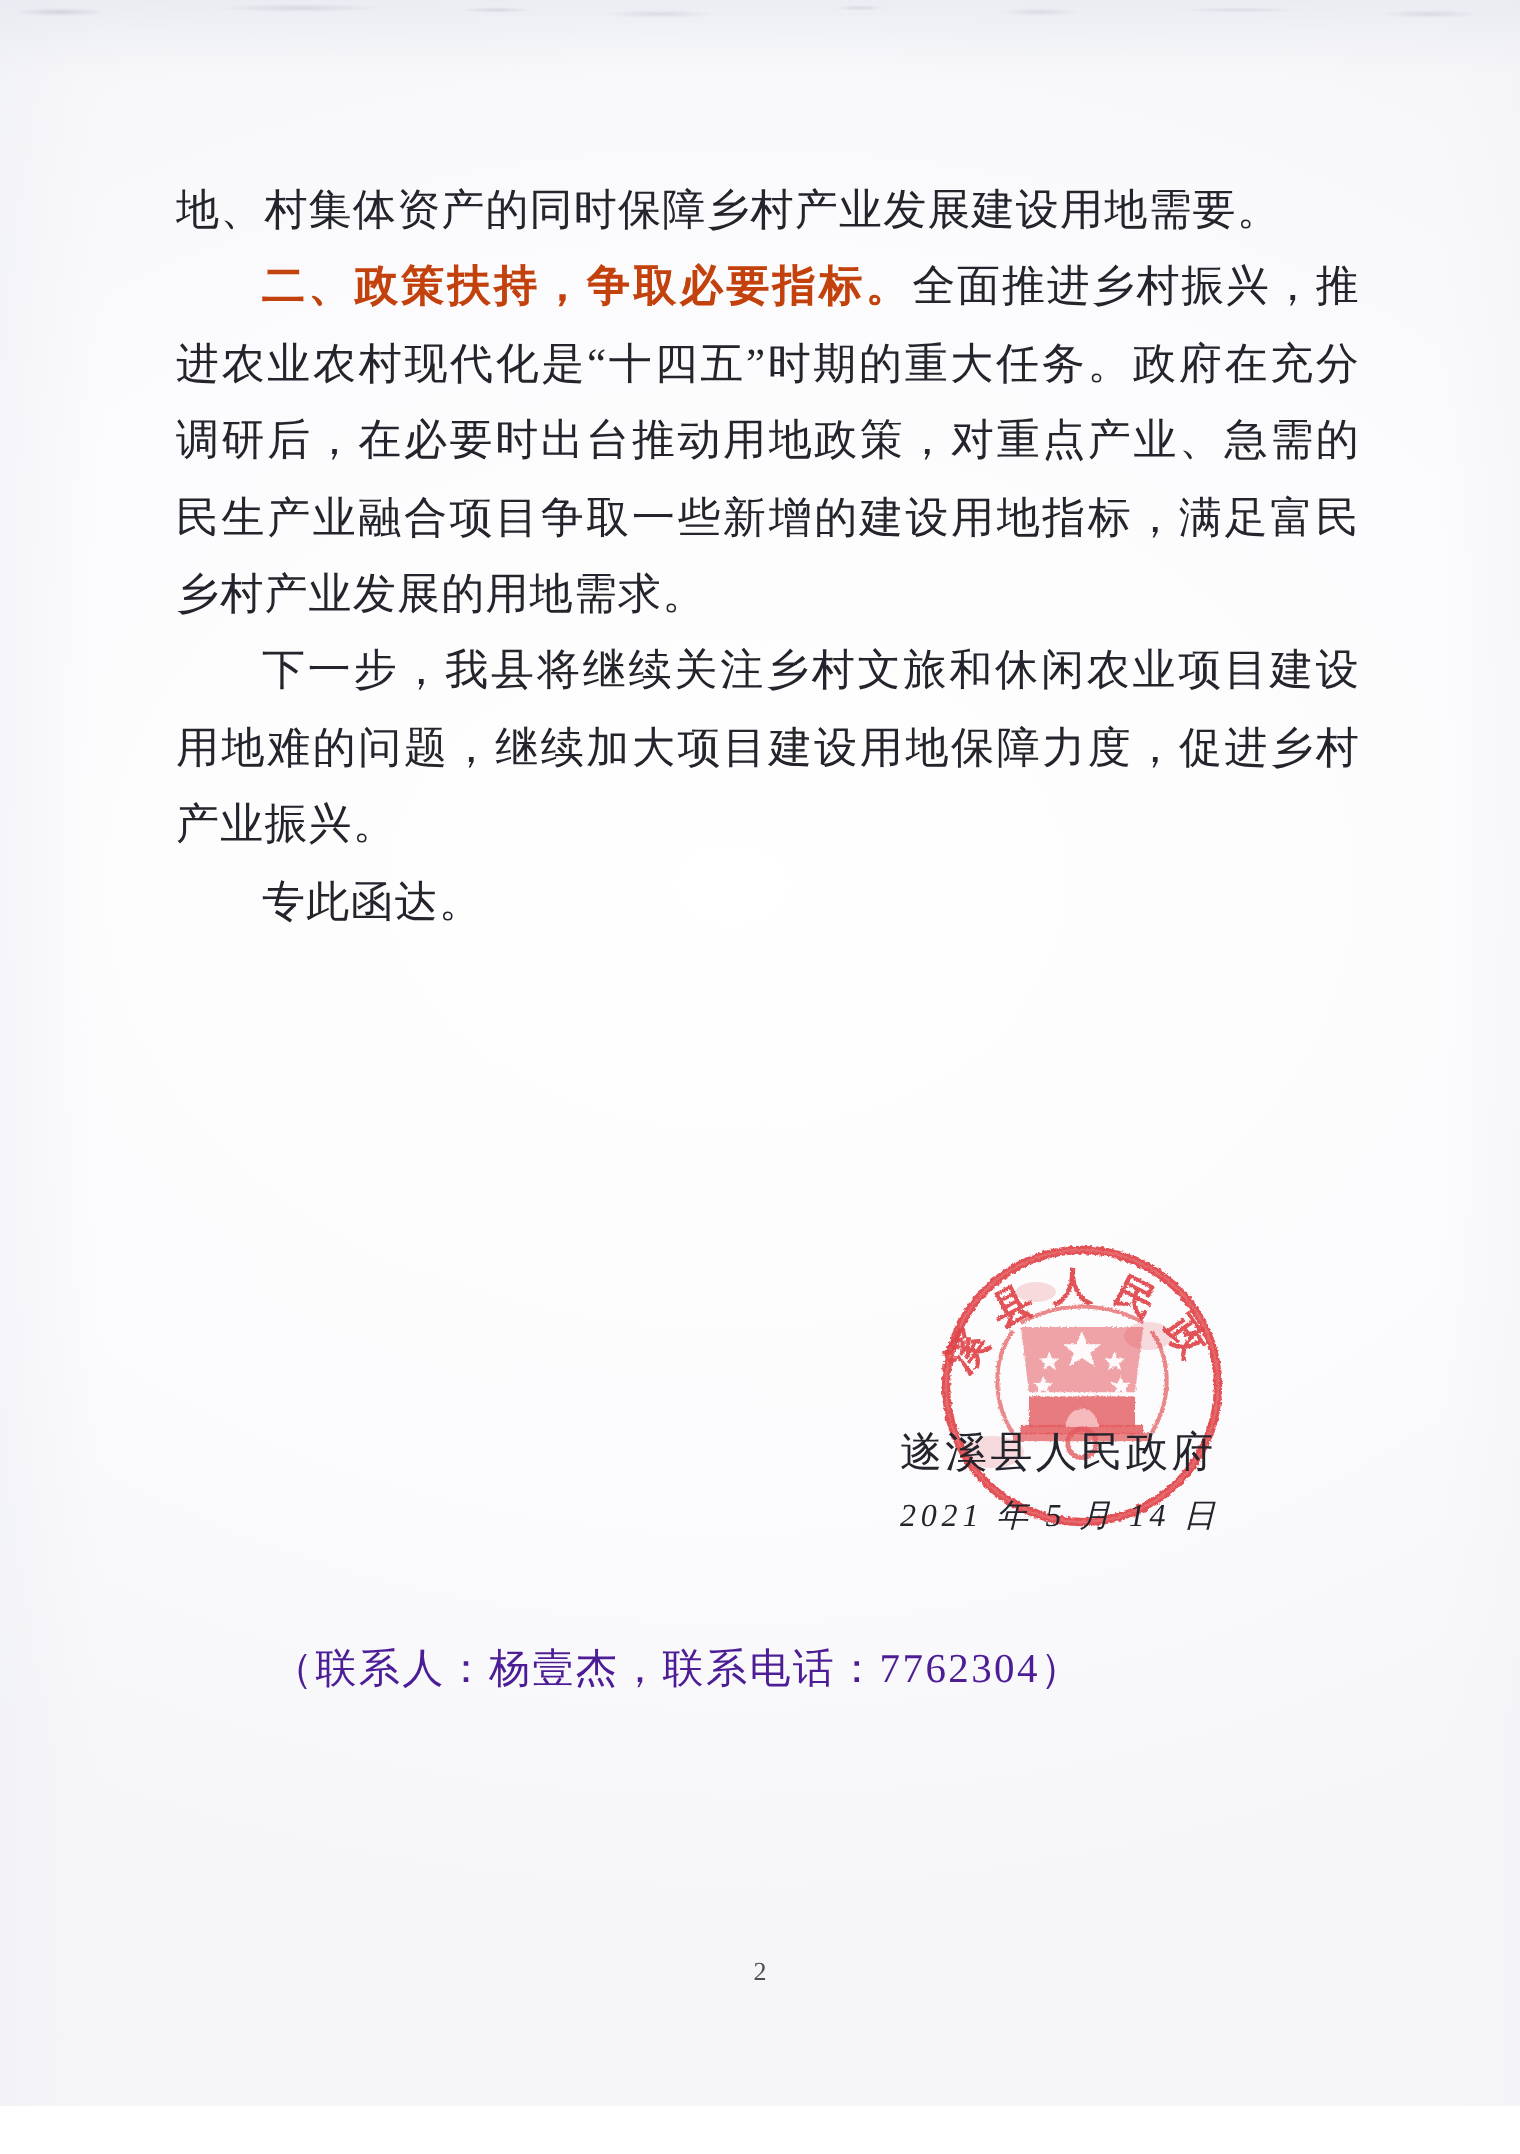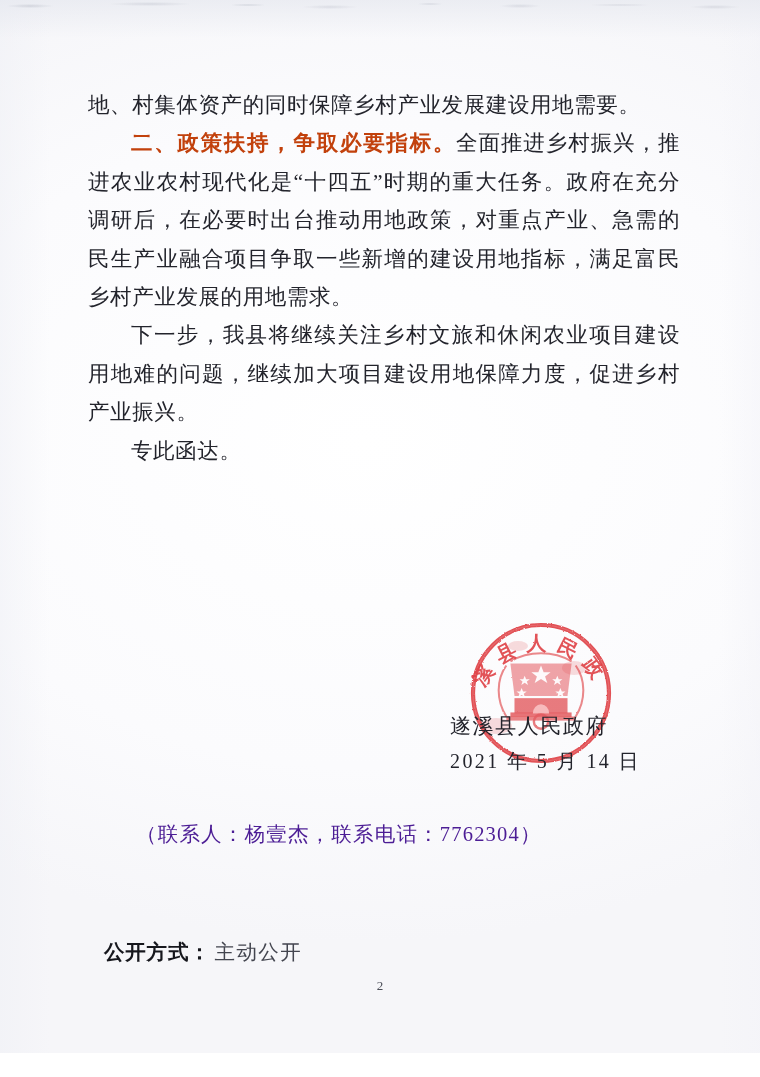--- a/index.html
+++ b/index.html
@@ -102,22 +102,23 @@
   }
   #signature-name {
     left: 450px;
     top: 116px;
     font-size: 21px;
     letter-spacing: 1.6px;
   }
   #signature-date {
     left: 450px;
     top: 152px;
-    font-size: 20px;
+    font-size: 16px;
     letter-spacing: 2.4px;
+    font-style: italic;
   }
 
   
   #contact-line {
     position: absolute;
     left: 136px;
     top: 820px;
     font-size: 20.5px;
     letter-spacing: 1.2px;
     color: #4c1d95;
@@ -251,19 +252,16 @@
         </g>
       </svg>
     </div>
 
     <div id="signature-name">遂溪县人民政府</div>
     <div id="signature-date">2021 年 5 月 14 日</div>
   </div>
 
   <div id="contact-line">（联系人：杨壹杰，联系电话：7762304）</div>
 
-  <div id="disclosure">
-    <span class="dlabel">公开方式：</span><span class="dvalue">主动公开</span>
-  </div>
 
   <div id="page-number">2</div>
 
 </div>
 
 </body></html>

